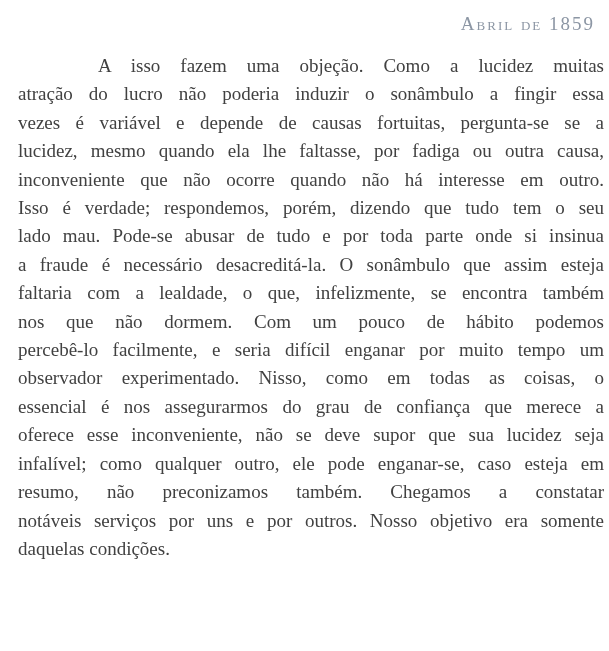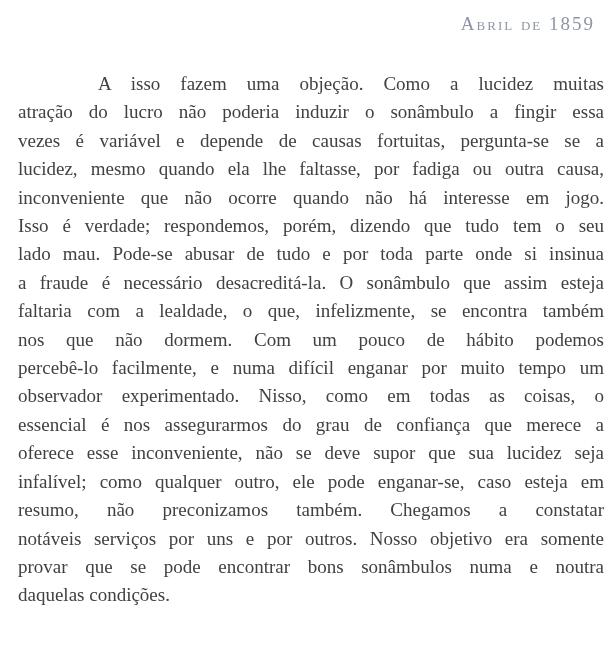--- a/index.html
+++ b/index.html
@@ -27,21 +27,21 @@
     font-size:19px;
     line-height:1;
     font-variant:small-caps;
     letter-spacing:2px;
     color:var(--header-color);
     white-space:nowrap;
   }
   .paragraph{
     position:absolute;
     left:18px;
-    top:70px;
+    top:52px;
     width:586px;
     font-size:19px;
     line-height:28.4px;
     color:var(--body-color);
   }
   .line{
     text-align:justify;
     text-align-last:justify;
     -moz-text-align-last:justify;
     white-space:normal;
@@ -57,29 +57,28 @@
 </head>
 <body>
 
 <div class="page">
   <div class="running-head">Abril de 1859</div>
   <div class="paragraph" id="paragraph">
       <div class="line first">A isso fazem uma objeção. Como a lucidez muitas</div>
       <div class="line">atração do lucro não poderia induzir o sonâmbulo a fingir essa</div>
       <div class="line">vezes é variável e depende de causas fortuitas, pergunta-se se a</div>
       <div class="line">lucidez, mesmo quando ela lhe faltasse, por fadiga ou outra causa,</div>
-      <div class="line">inconveniente que não ocorre quando não há interesse em jogo.</div>
+      <div class="line">inconveniente que não ocorre quando não há interesse em outro.</div>
       <div class="line">Isso é verdade; respondemos, porém, dizendo que tudo tem o seu</div>
       <div class="line">lado mau. Pode-se abusar de tudo e por toda parte onde si insinua</div>
       <div class="line">a fraude é necessário desacreditá-la. O sonâmbulo que assim esteja</div>
       <div class="line">faltaria com a lealdade, o que, infelizmente, se encontra também</div>
       <div class="line">nos que não dormem. Com um pouco de hábito podemos</div>
-      <div class="line">percebê-lo facilmente, e numa difícil enganar por muito tempo um</div>
+      <div class="line">percebê-lo facilmente, e seria difícil enganar por muito tempo um</div>
       <div class="line">observador experimentado. Nisso, como em todas as coisas, o</div>
       <div class="line">essencial é nos assegurarmos do grau de confiança que merece a</div>
       <div class="line">oferece esse inconveniente, não se deve supor que sua lucidez seja</div>
       <div class="line">infalível; como qualquer outro, ele pode enganar-se, caso esteja em</div>
       <div class="line">resumo, não preconizamos também. Chegamos a constatar</div>
       <div class="line">notáveis serviços por uns e por outros. Nosso objetivo era somente</div>
-      <div class="line">provar que se pode encontrar bons sonâmbulos numa e noutra</div>
       <div class="line last">daquelas condições.</div>
     </div>
 </div>
 
 </body></html>

